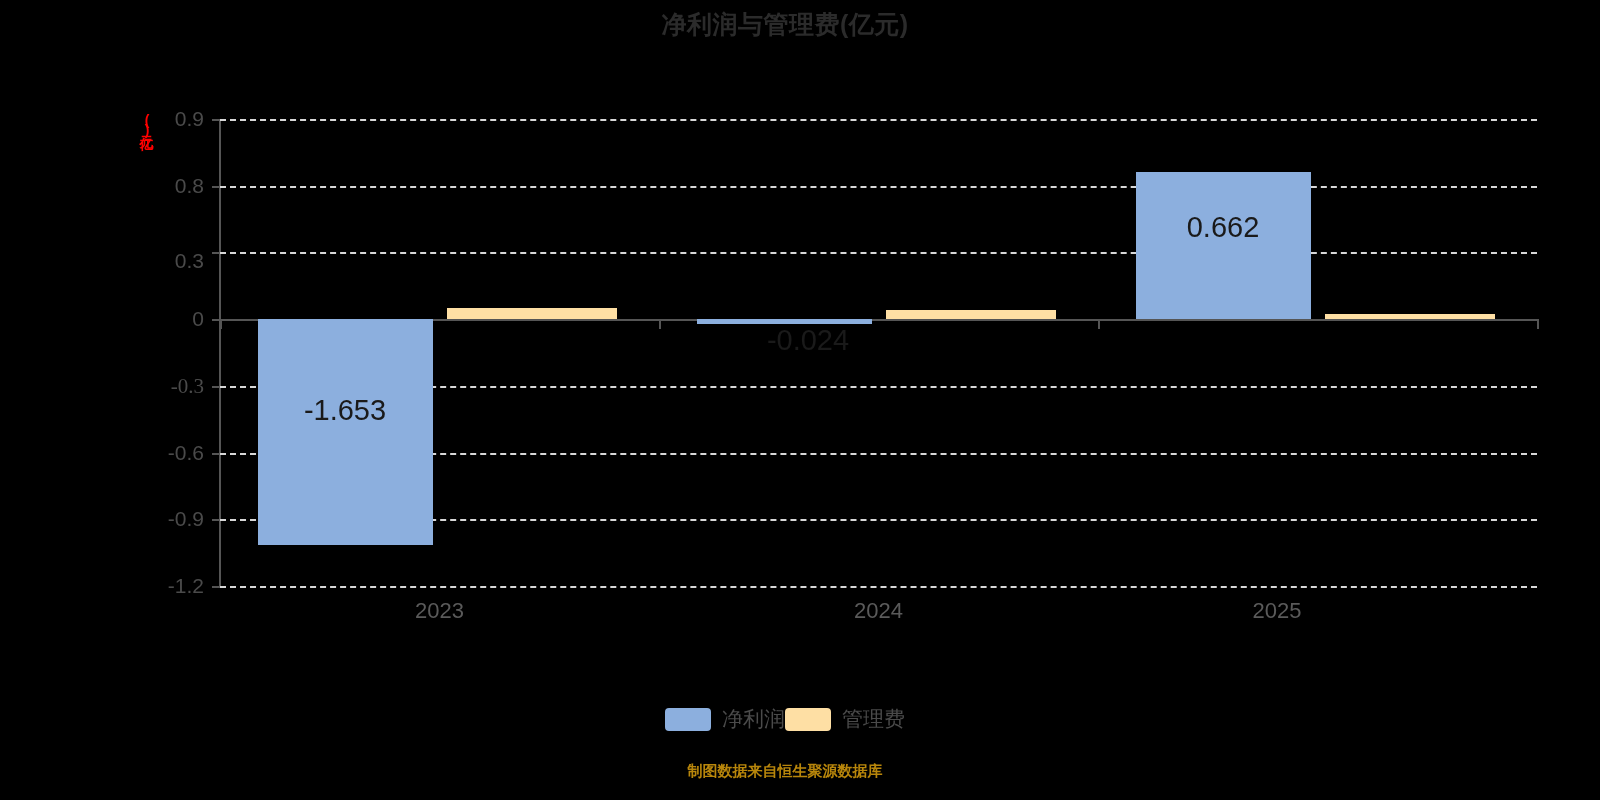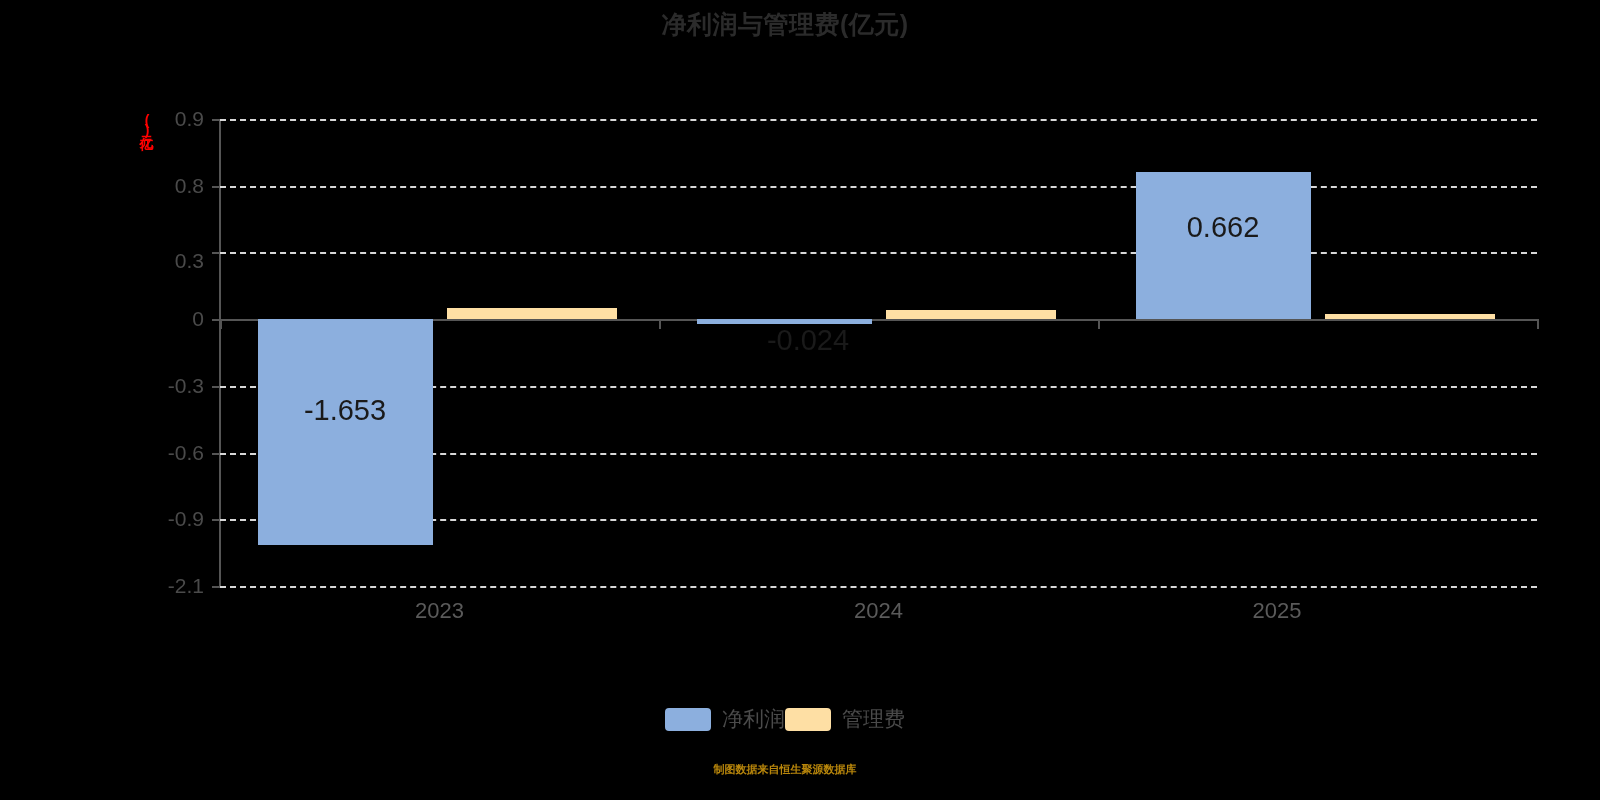--- a/index.html
+++ b/index.html
@@ -161,21 +161,21 @@
     white-space: nowrap;
   }
 
   
   .source-note {
     position: absolute;
     left: 0;
     top: 762px;
     width: 1570px;
     text-align: center;
-    font-size: 11px;
+    font-size: 15px;
     font-weight: bold;
     color: #b8860b;
     white-space: nowrap;
   }
 </style>
 </head>
 <body>
 
 <div id="chart-root">
 
@@ -188,27 +188,27 @@
   <div id="y-axis-group">
       <div class="y-tick" style="top: 119px;"></div>
       <div class="y-label" style="top: 119px;">0.9</div>
       <div class="y-tick" style="top: 185.714px;"></div>
       <div class="y-label" style="top: 185.714px;">0.8</div>
       <div class="y-tick" style="top: 252.429px;"></div>
       <div class="y-label" style="top: 261px;">0.3</div>
       <div class="y-tick" style="top: 319.143px;"></div>
       <div class="y-label" style="top: 319.143px;">0</div>
       <div class="y-tick" style="top: 385.857px;"></div>
-      <div class="y-label" style="top: 385.857px;">-0.3</div>
+      <div class="y-label" style="top: 385.857px; font-family: Liberation Serif, serif;">-0.3</div>
       <div class="y-tick" style="top: 452.571px;"></div>
       <div class="y-label" style="top: 452.571px;">-0.6</div>
       <div class="y-tick" style="top: 519.286px;"></div>
       <div class="y-label" style="top: 519.286px;">-0.9</div>
       <div class="y-tick" style="top: 586px;"></div>
-      <div class="y-label" style="top: 586px;">-2.1</div>
+      <div class="y-label" style="top: 586px;">-1.2</div>
     </div>
 
   <div class="plot">
     <div id="gridlines">
         <div class="gridline" style="top: 0px;"></div>
         <div class="gridline" style="top: 66.7143px;"></div>
         <div class="gridline" style="top: 133.429px;"></div>
         <div class="zeroline" style="top: 200.143px;"></div>
         <div class="gridline" style="top: 266.857px;"></div>
         <div class="gridline" style="top: 333.571px;"></div>

